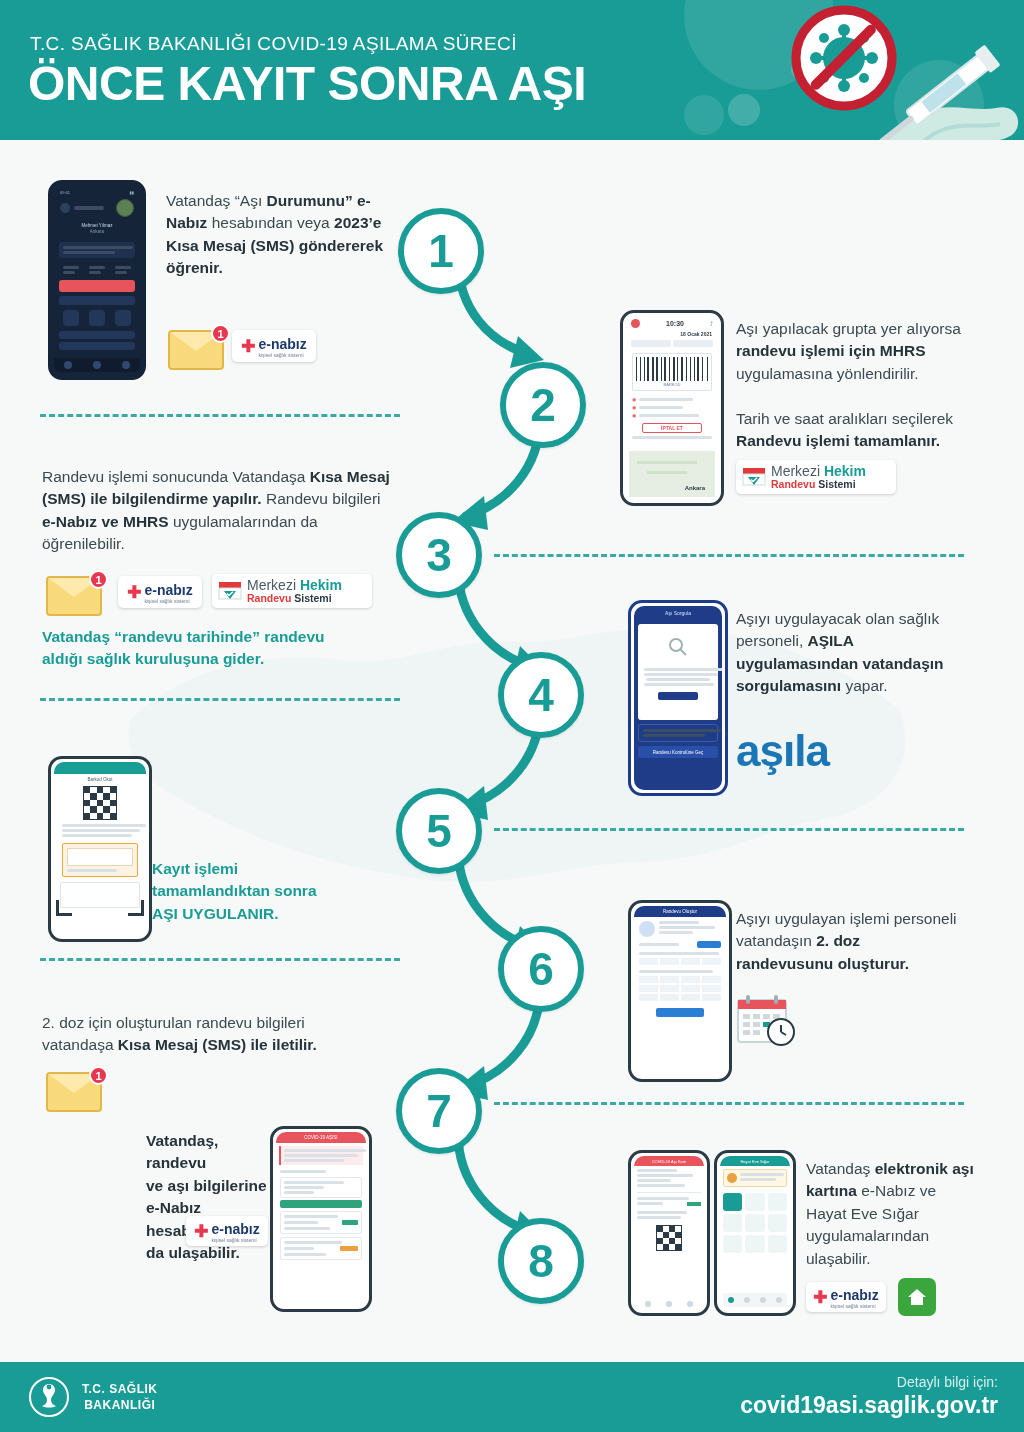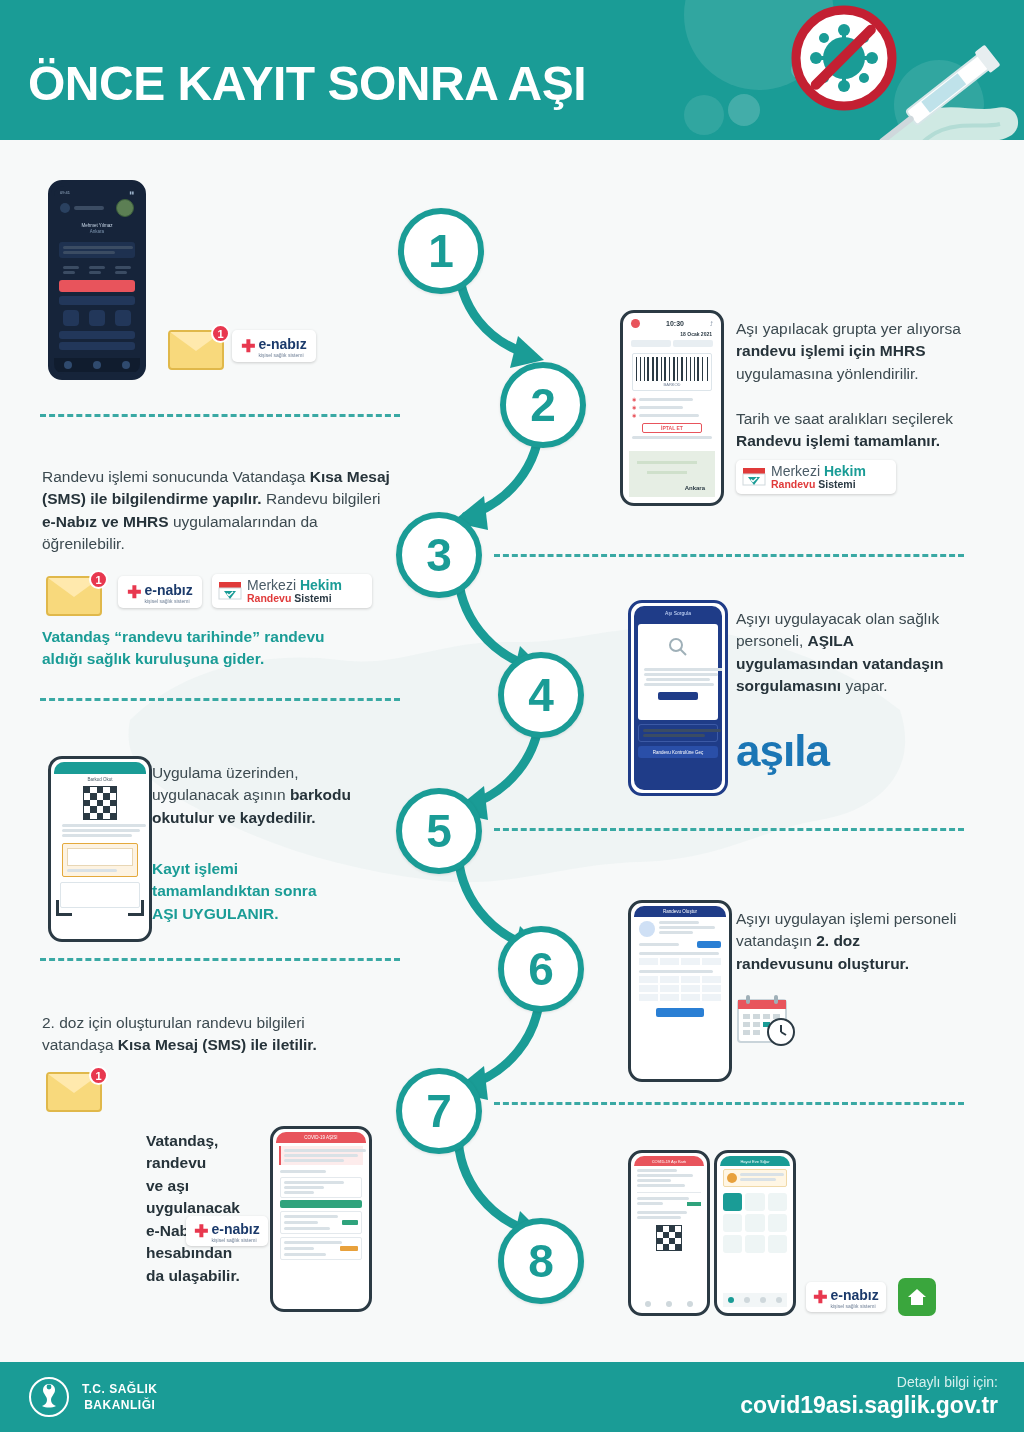--- a/index.html
+++ b/index.html
@@ -248,20 +248,21 @@
 </head>
 <body>
 
 <div class="poster">
 
   <div class="header">
     <div class="deco-circle" style="width:150px;height:150px;right:190px;top:-60px;"></div>
     <div class="deco-circle" style="width:90px;height:90px;right:40px;top:60px;"></div>
     <div class="deco-circle" style="width:40px;height:40px;right:300px;top:95px;"></div>
 
+    <div class="header-kicker">T.C. SAĞLIK BAKANLIĞI COVID-19 AŞILAMA SÜRECİ</div>
     <div class="header-title">ÖNCE KAYIT SONRA AŞI</div>
 
     <svg class="art-hand" viewBox="0 0 320 190">
 
       <path d="M0,150 C60,140 120,175 200,168 C260,162 300,178 320,172 L320,190 L0,190 Z" fill="#17918c" opacity="0.35"></path>
 
       <path d="M170,190 C170,150 190,120 225,110 C250,103 272,112 292,108 C305,105 315,112 314,124 C313,136 300,140 288,141 C300,144 308,150 306,160 C304,172 290,174 276,172 C286,178 288,188 286,190 Z" fill="#cfe9e3"></path>
       <path d="M206,190 C200,166 212,140 238,130 C258,122 280,128 296,124" fill="none" stroke="#b3dcd5" stroke-width="4"></path>
 
       <g transform="rotate(-38 250 85)">
@@ -394,20 +395,27 @@
         <div style="margin:3px 5px;height:8px;border-radius:3px;background:#22375a;"></div>
         <div style="margin:3px 5px;height:8px;border-radius:3px;background:#22375a;"></div>
         <div style="position:absolute;bottom:2px;left:0;right:0;display:flex;justify-content:space-around;padding:3px 0;background:#101c2e;">
           <div style="width:8px;height:8px;border-radius:50%;background:#2f4a6e;"></div>
           <div style="width:8px;height:8px;border-radius:50%;background:#2f4a6e;"></div>
           <div style="width:8px;height:8px;border-radius:50%;background:#2f4a6e;"></div>
         </div>
       </div>
     </div>
 
+    <div class="txt" style="left:166px; top:50px; width:226px;">
+      <span>Vatandaş “Aşı</span>
+      <b>Durumunu” e-Nabız</b>
+      <span>hesabından veya</span>
+      <b>2023’e Kısa Mesaj (SMS)</b>
+      <b>göndererek öğrenir.</b>
+    </div>
 
     <div class="env" style="left:168px; top:190px;">
       <div class="env-badge">1</div>
     </div>
 
     <div class="logo-enabiz" style="left:232px; top:190px; width:84px; height:32px;">
       <span class="enabiz-mark">✚</span>
       <span><span class="enabiz-text">e-nabız</span>
       <span class="enabiz-sub">kişisel sağlık sistemi</span></span>
     </div>
@@ -616,23 +624,20 @@
           <div style="height:18px;background:#fff;border:1px solid #e8d6b4;"></div>
           <div class="fake-line sm" style="width:50px;margin-top:3px;"></div>
         </div>
         <div style="position:absolute;left:6px;right:6px;bottom:28px;height:26px;background:#fff;border:1px solid #dde5ea;border-radius:2px;"></div>
 
         <div style="position:absolute;left:2px;bottom:20px;width:16px;height:16px;border-left:3px solid #2b3a44;border-bottom:3px solid #2b3a44;"></div>
         <div style="position:absolute;right:2px;bottom:20px;width:16px;height:16px;border-right:3px solid #2b3a44;border-bottom:3px solid #2b3a44;"></div>
       </div>
     </div>
 
-    <div class="txt" style="left:152px; top:622px; width:212px;">
-      <span>Uygulama üzerinden, uygulanacak aşının </span><b>barkodu okutulur ve kaydedilir.</b>
-    </div>
 
     <div class="txt teal" style="left:152px; top:718px; width:220px;">
       <span>Kayıt işlemi</span><br>
       <span>tamamlandıktan sonra</span><br>
       <span>AŞI UYGULANIR.</span>
     </div>
 
     <div class="phone" style="left:628px; top:760px; width:104px; height:182px;">
       <div class="ph-screen" style="background:#fff;">
         <div class="ph-topbar blue" style="height:11px;display:flex;align-items:center;justify-content:center;color:#fff;font-size:4.5px;">
@@ -711,21 +716,21 @@
     <div class="txt" style="left:42px; top:872px; width:330px;">
       <span>2. doz için oluşturulan randevu bilgileri vatandaşa </span><b>Kısa Mesaj (SMS) ile iletilir.</b>
     </div>
 
     <div class="env" style="left:46px; top:932px;">
       <div class="env-badge">1</div>
     </div>
 
     <div class="txt" style="left:146px; top:990px; width:130px; font-weight:bold; color:#26333a;">
       <span>Vatandaş, randevu</span><br>
-      <span>ve aşı uygulanacak</span><br>
+      <span>ve aşı bilgilerine</span><br>
       <span>e-Nabız hesabından</span><br>
       <span>da ulaşabilir.</span>
     </div>
 
     <div class="logo-enabiz" style="left:186px; top:1076px; width:82px; height:30px;">
       <span class="enabiz-mark">✚</span>
       <span><span class="enabiz-text">e-nabız</span>
       <span class="enabiz-sub">kişisel sağlık sistemi</span></span>
     </div>
 
@@ -841,20 +846,23 @@
         </div>
         <div style="position:absolute;left:3px;right:3px;bottom:3px;height:14px;background:#f2f6f7;display:flex;justify-content:space-around;align-items:center;">
           <div style="width:6px;height:6px;border-radius:50%;background:#1a9c96;"></div>
           <div style="width:6px;height:6px;border-radius:50%;background:#cfd8dc;"></div>
           <div style="width:6px;height:6px;border-radius:50%;background:#cfd8dc;"></div>
           <div style="width:6px;height:6px;border-radius:50%;background:#cfd8dc;"></div>
         </div>
       </div>
     </div>
 
+    <div class="txt" style="left:806px; top:1018px; width:170px;">
+      <span>Vatandaş </span><b>elektronik aşı kartına</b><span> e-Nabız ve Hayat Eve Sığar uygulamalarından ulaşabilir.</span>
+    </div>
 
     <div class="logo-enabiz" style="left:806px; top:1142px; width:80px; height:30px;">
       <span class="enabiz-mark">✚</span>
       <span><span class="enabiz-text">e-nabız</span>
       <span class="enabiz-sub">kişisel sağlık sistemi</span></span>
     </div>
 
     <div class="logo-hes" style="left:898px; top:1138px;">
       <svg width="22" height="22" viewBox="0 0 22 22">
         <path d="M11,3 L20,11 L17,11 L17,19 L5,19 L5,11 L2,11 Z" fill="#ffffff"></path>

